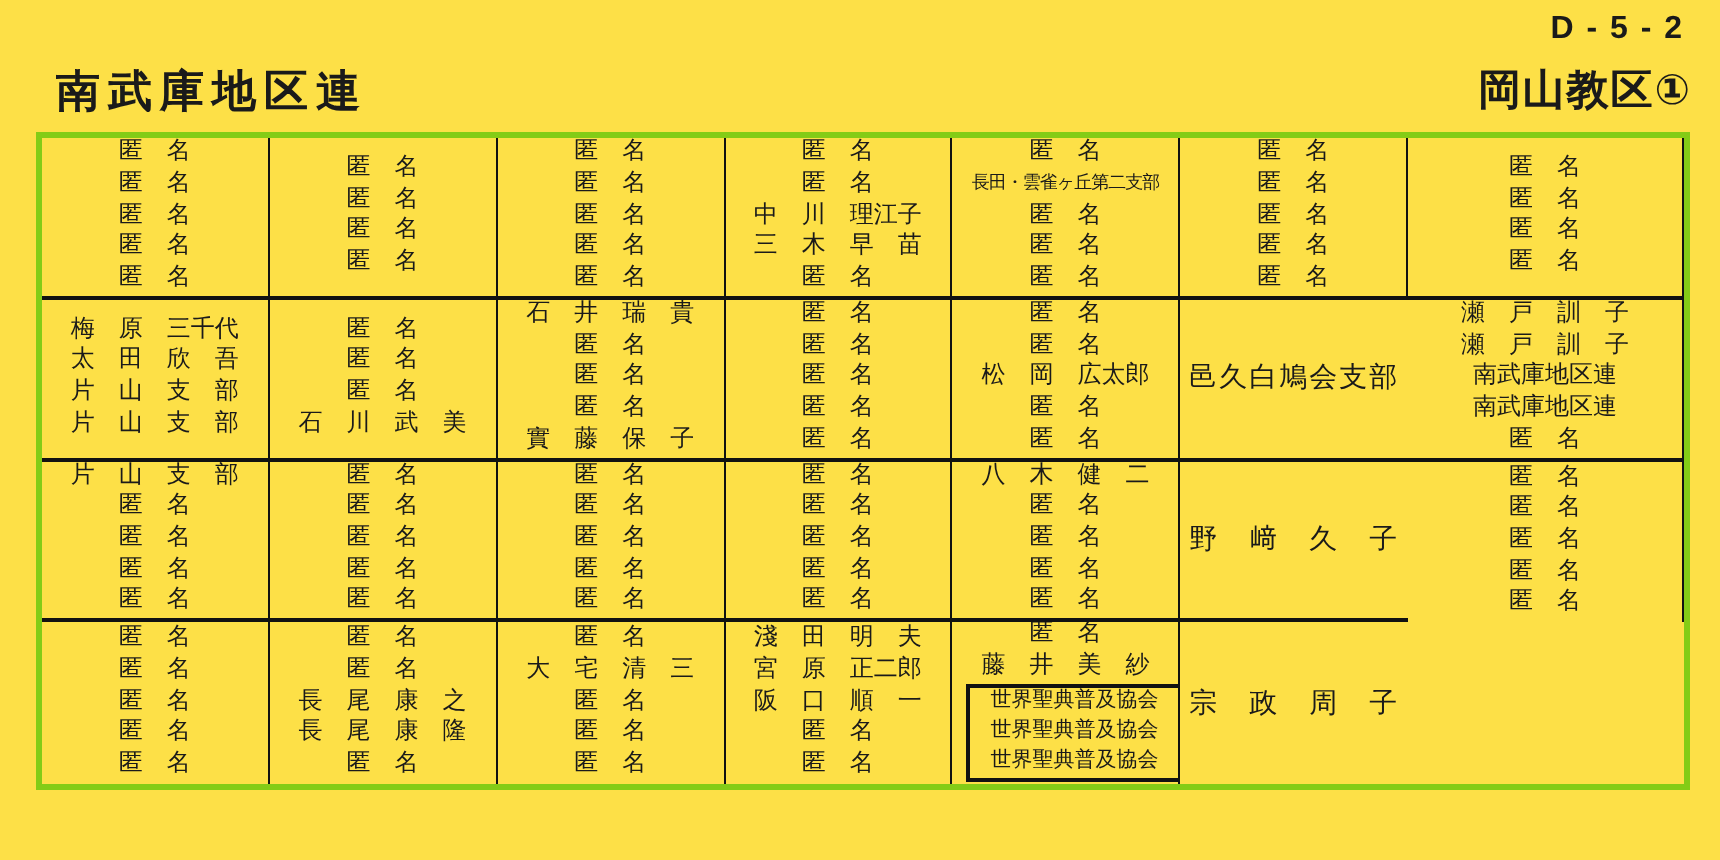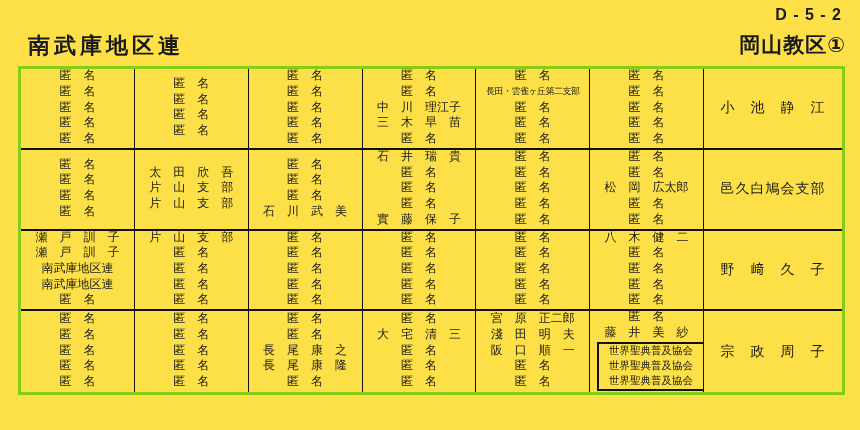--- a/index.html
+++ b/index.html
@@ -66,28 +66,28 @@
         <div class="line">匿　名</div>
         <div class="line">匿　名</div>
       </div>
       <div class="cell">
         <div class="line">匿　名</div>
         <div class="line">匿　名</div>
         <div class="line">匿　名</div>
         <div class="line">匿　名</div>
         <div class="line">匿　名</div>
       </div>
-      <div class="cell label-cell last-col">小　池　静　江</div>
-      <div class="cell">
-        <div class="line">匿　名</div>
-        <div class="line">匿　名</div>
-        <div class="line">匿　名</div>
-        <div class="line">匿　名</div>
-      </div>
-      <div class="cell">
+      <div class="cell">
+        <div class="line">匿　名</div>
+        <div class="line">匿　名</div>
+        <div class="line">匿　名</div>
+        <div class="line">匿　名</div>
+      </div>
+      <div class="cell">
+        <div class="line">梅　原　三千代</div>
         <div class="line">太　田　欣　吾</div>
         <div class="line">片　山　支　部</div>
         <div class="line">片　山　支　部</div>
       </div>
       <div class="cell">
         <div class="line">匿　名</div>
         <div class="line">匿　名</div>
         <div class="line">匿　名</div>
         <div class="line">石　川　武　美</div>
       </div>
@@ -178,22 +178,22 @@
         <div class="line">匿　名</div>
       </div>
       <div class="cell last-row">
         <div class="line">匿　名</div>
         <div class="line">大　宅　清　三</div>
         <div class="line">匿　名</div>
         <div class="line">匿　名</div>
         <div class="line">匿　名</div>
       </div>
       <div class="cell last-row">
+        <div class="line">淺　田　明　夫</div>
         <div class="line">宮　原　正二郎</div>
-        <div class="line">淺　田　明　夫</div>
         <div class="line">阪　口　順　一</div>
         <div class="line">匿　名</div>
         <div class="line">匿　名</div>
       </div>
       <div class="cell last-row">
         <div class="line">匿　名</div>
         <div class="line">藤　井　美　紗</div>
         <div class="boxed">
           <div class="line small">世界聖典普及協会</div>
           <div class="line small">世界聖典普及協会</div>

